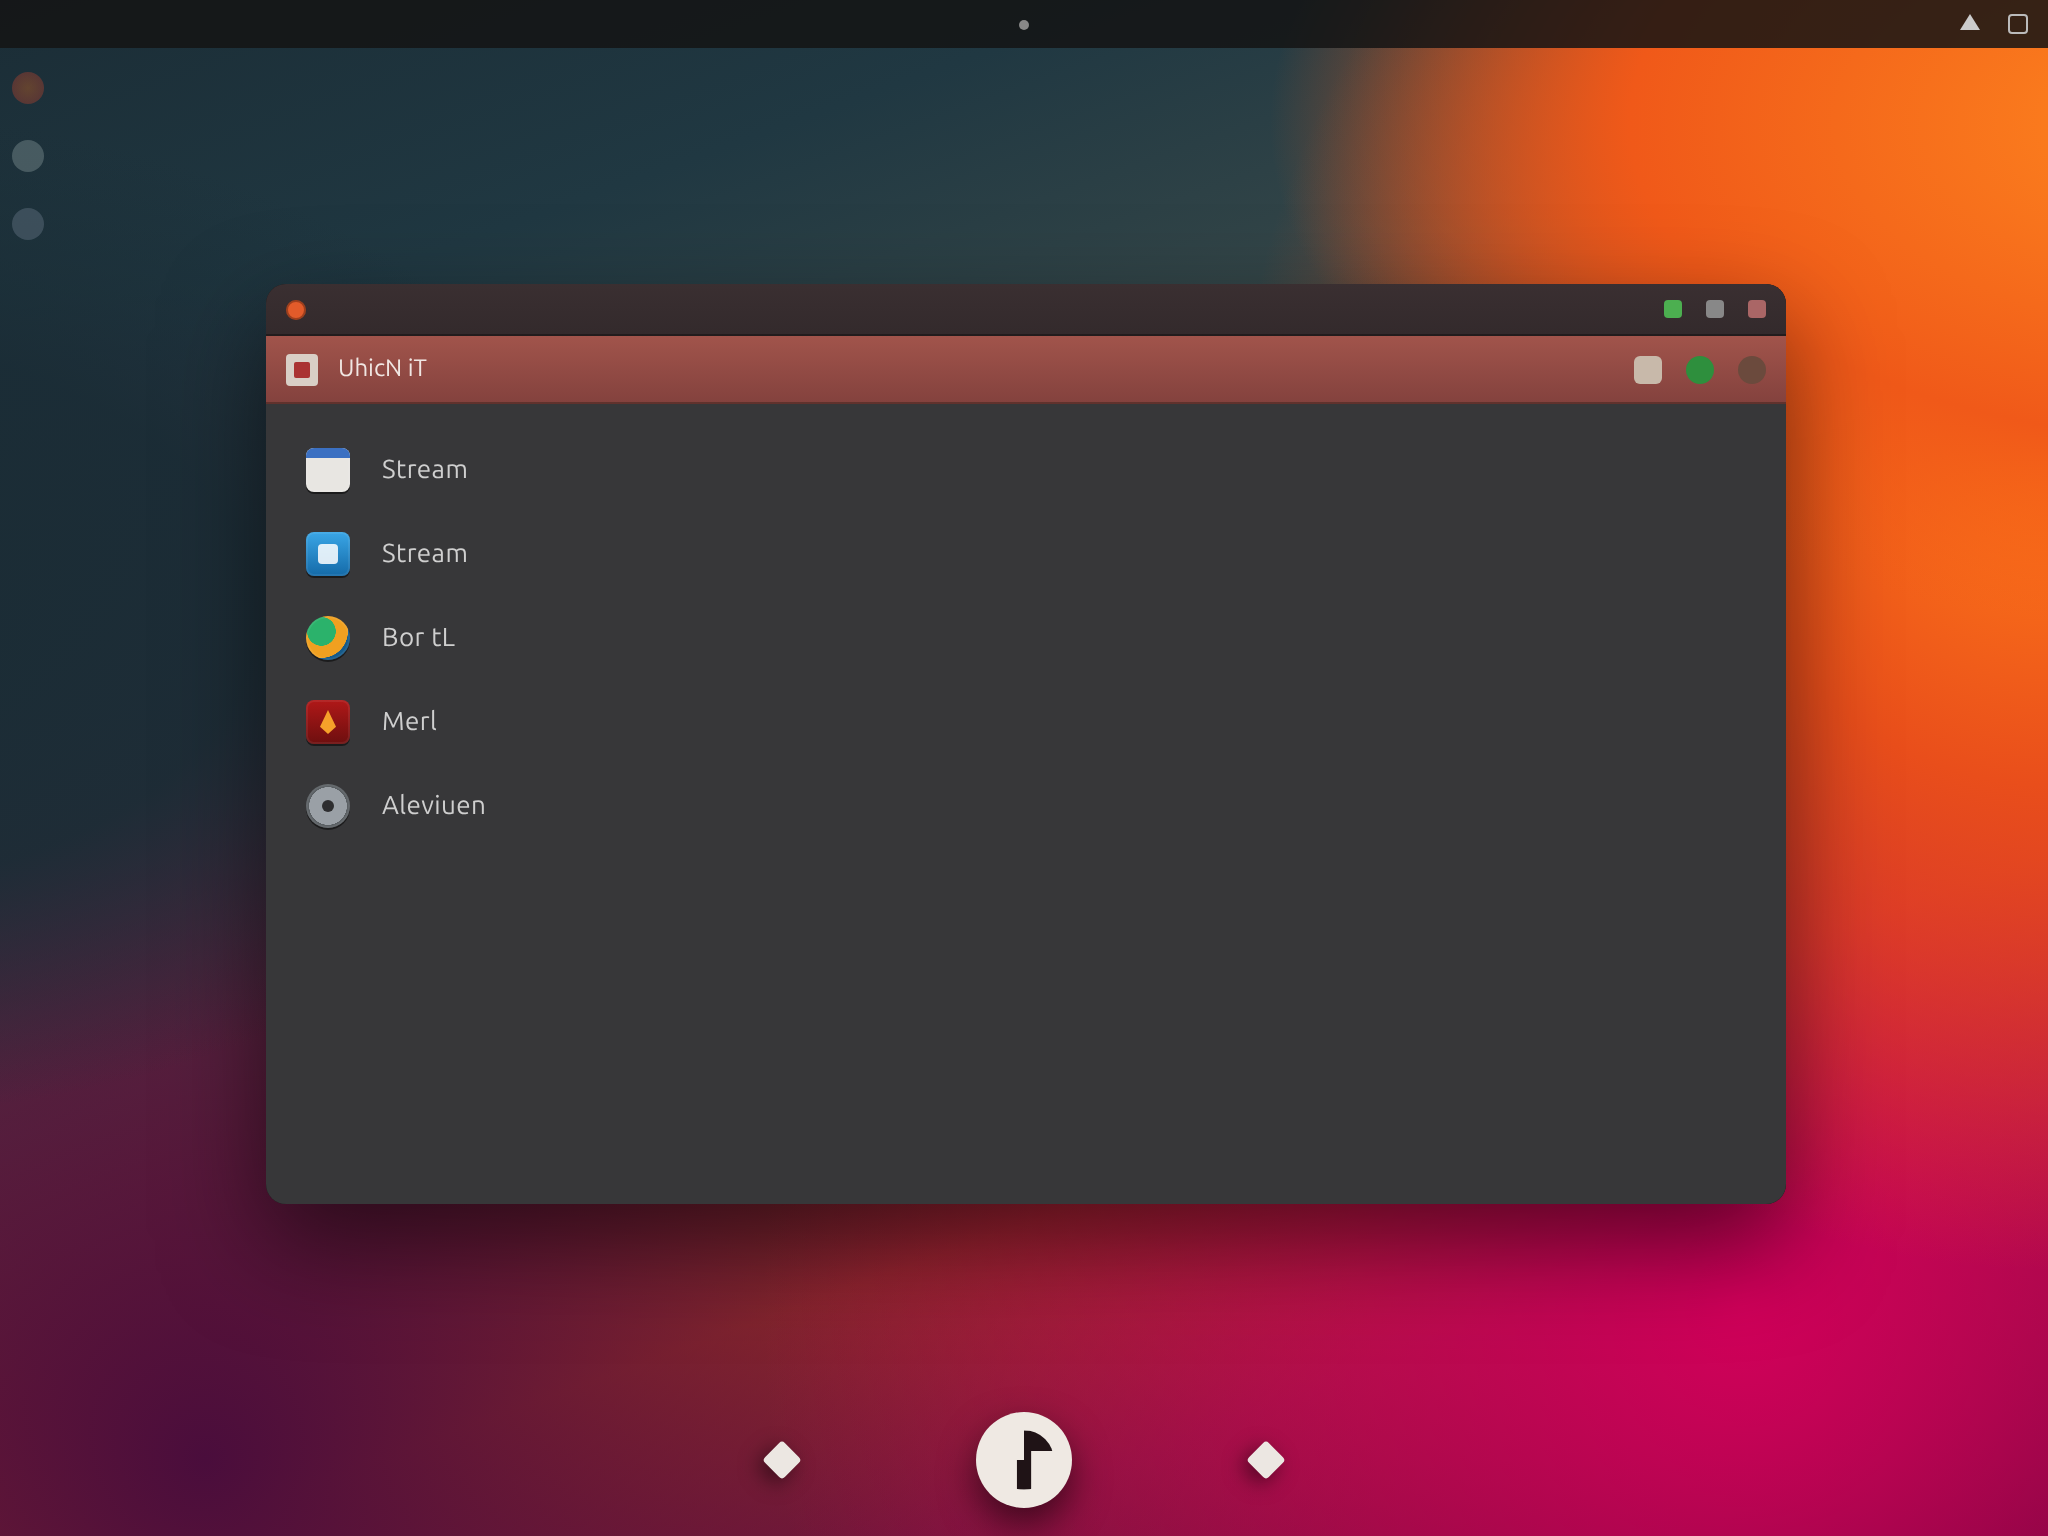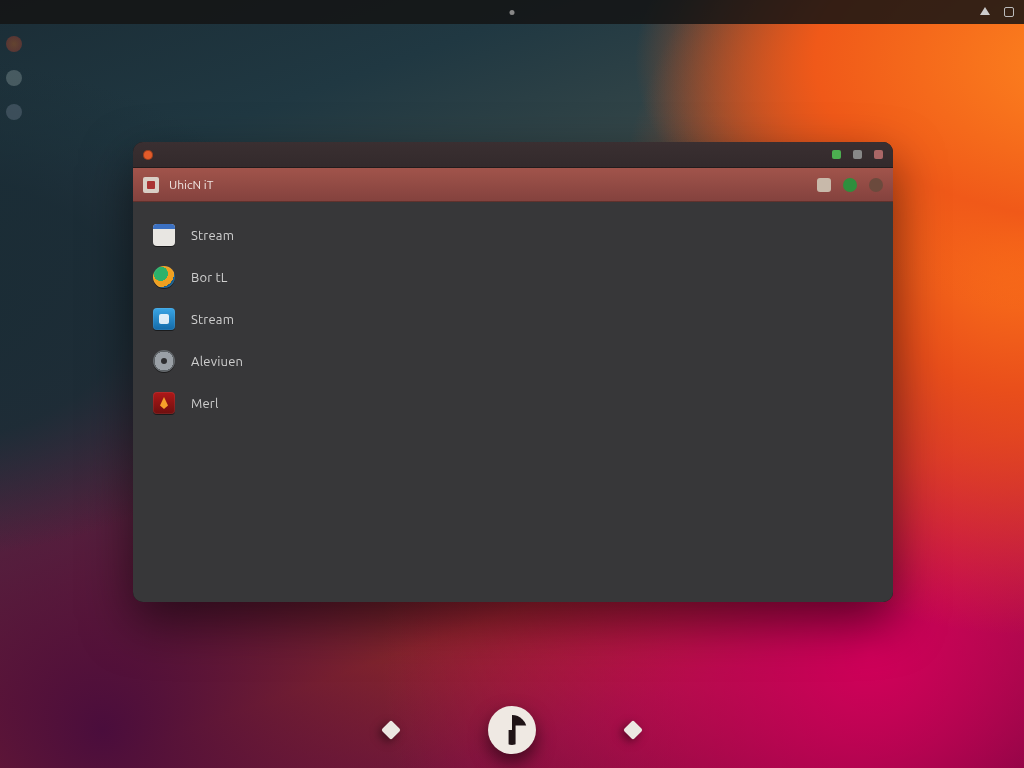--- a/index.html
+++ b/index.html
@@ -191,37 +191,37 @@
     <div class="win-body">
       <div class="app-list">
 
         <div class="app-item">
           <span class="app-ico ico-calendar"></span>
           <span>Stream</span>
         </div>
 
 
         <div class="app-item">
+          <span class="app-ico ico-cube"></span>
+          <span>Stream</span>
+        </div>
+
+        <div class="app-item">
           <span class="app-ico ico-swirl"></span>
           <span>Bor tL</span>
         </div>
 
         <div class="app-item">
-          <span class="app-ico ico-cube"></span>
-          <span>Stream</span>
+          <span class="app-ico ico-flame"></span>
+          <span>Merl</span>
         </div>
 
         <div class="app-item">
           <span class="app-ico ico-gear"></span>
           <span>Aleviuen</span>
-        </div>
-
-        <div class="app-item">
-          <span class="app-ico ico-flame"></span>
-          <span>Merl</span>
         </div>
 
 
       </div>
     </div>
   </div>
 
   <div class="dock">
     <span class="diamond"></span>
     <span class="logo"></span>

